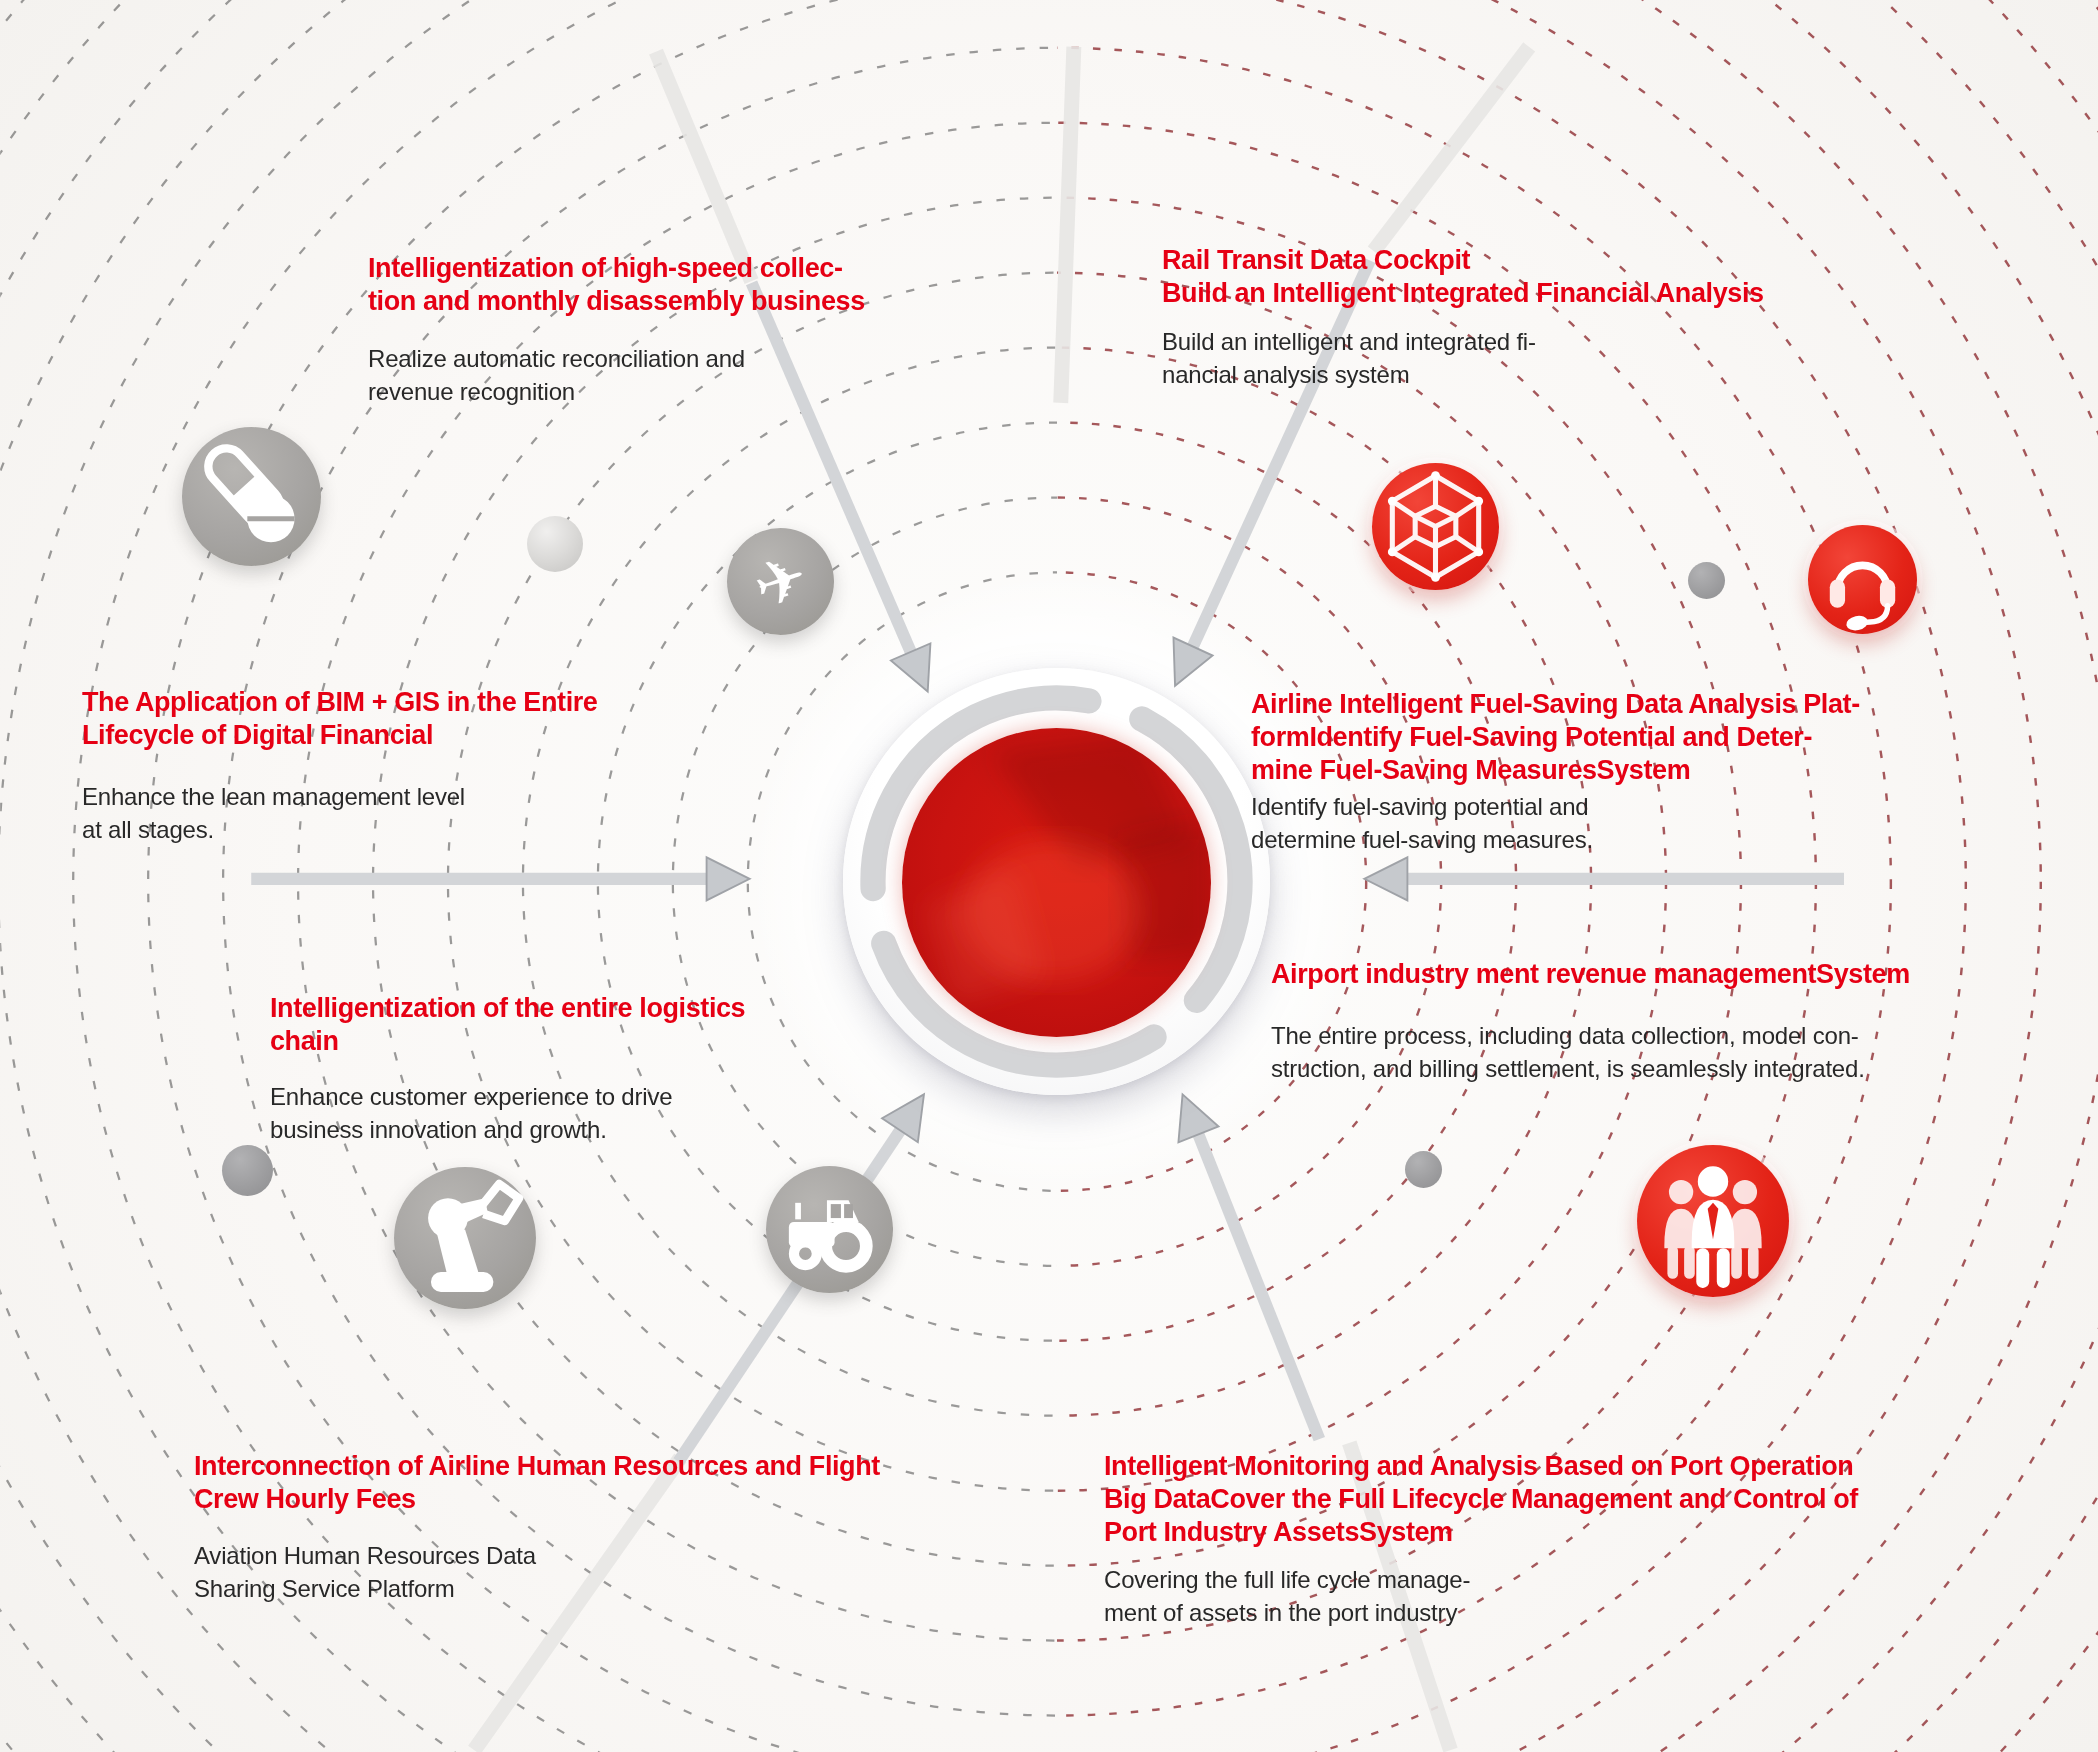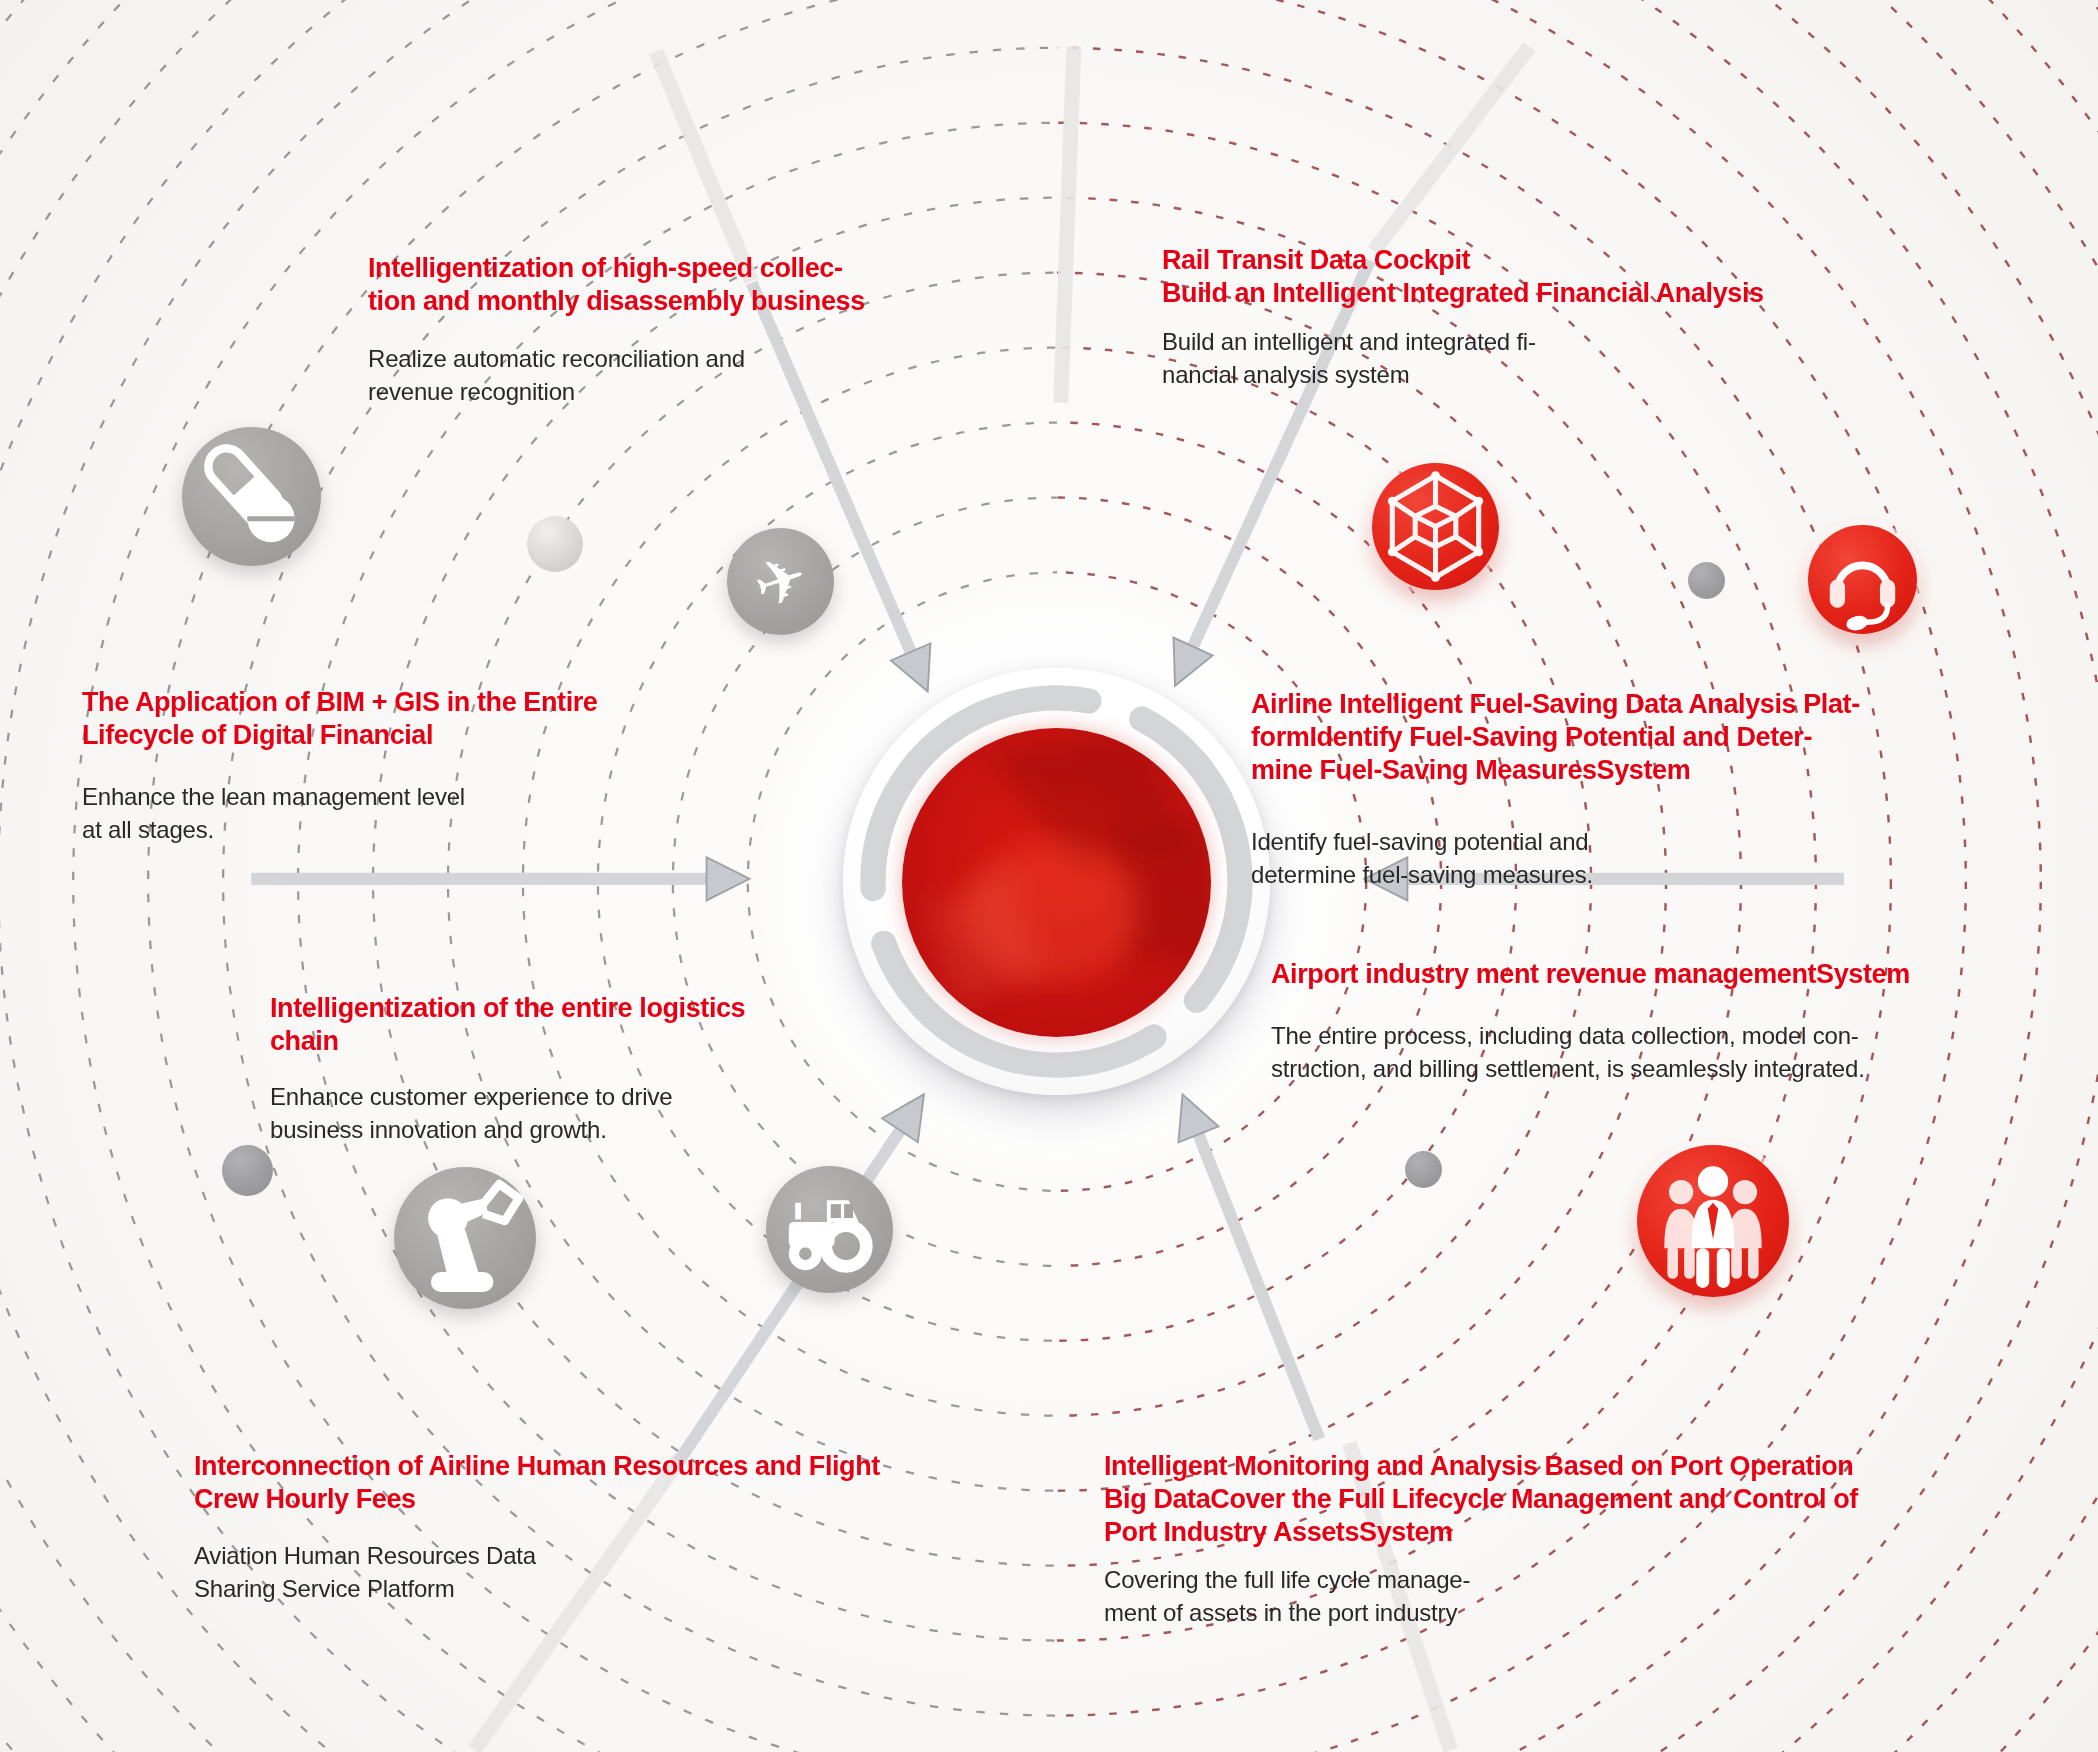--- a/index.html
+++ b/index.html
@@ -263,21 +263,21 @@
     <h2>The Application of BIM + GIS in the Entire
 Lifecycle of Digital Financial</h2>
     <p style="margin-top:28px">Enhance the lean management level
 at all stages.</p>
   </section>
 
   <section class="block" style="left:1251px;top:688px;width:750px">
     <h2>Airline Intelligent Fuel-Saving Data Analysis Plat-
 formIdentify Fuel-Saving Potential and Deter-
 mine Fuel-Saving MeasuresSystem</h2>
-    <p style="margin-top:38px">Identify fuel-saving potential and
+    <p style="margin-top:3px">Identify fuel-saving potential and
 determine fuel-saving measures.</p>
   </section>
 
   <section class="block" style="left:270px;top:992px;width:600px">
     <h2>Intelligentization of the entire logistics
 chain</h2>
     <p style="margin-top:22px">Enhance customer experience to drive
 business innovation and growth.</p>
   </section>
 

